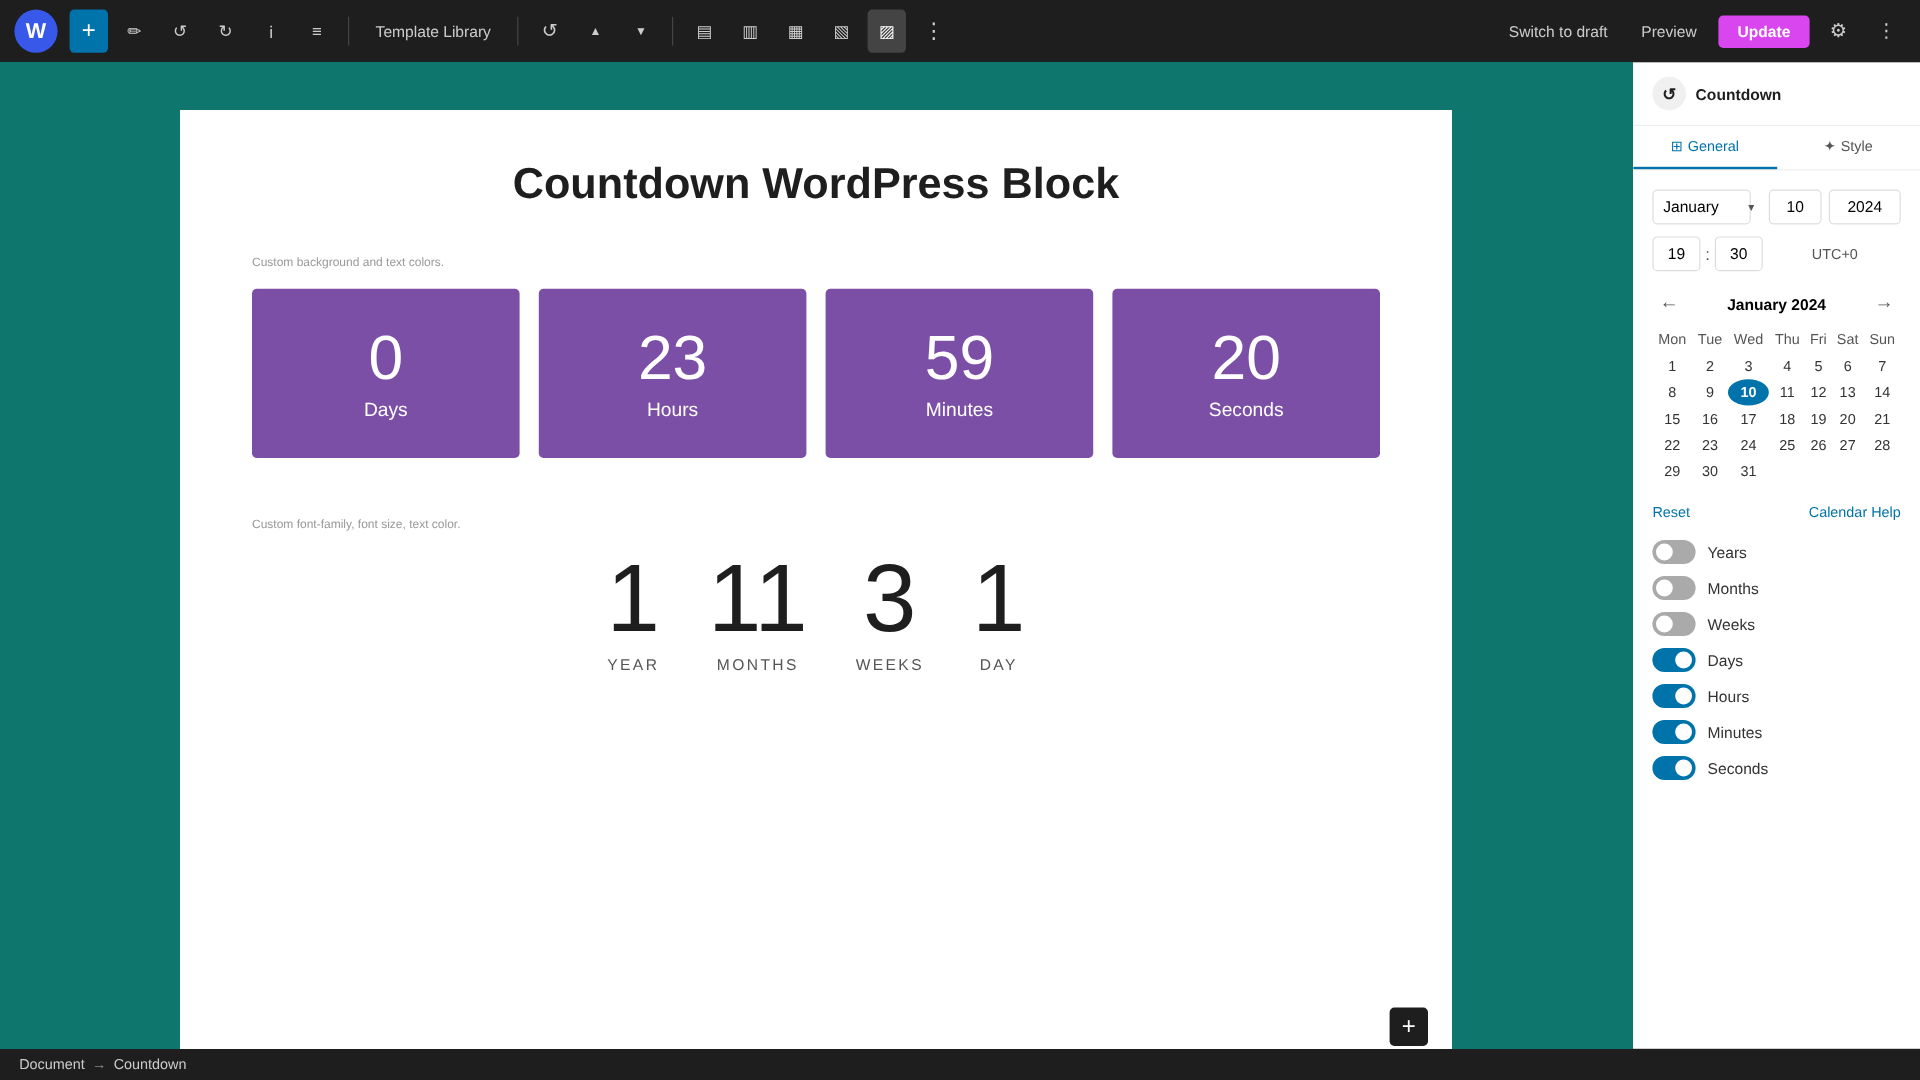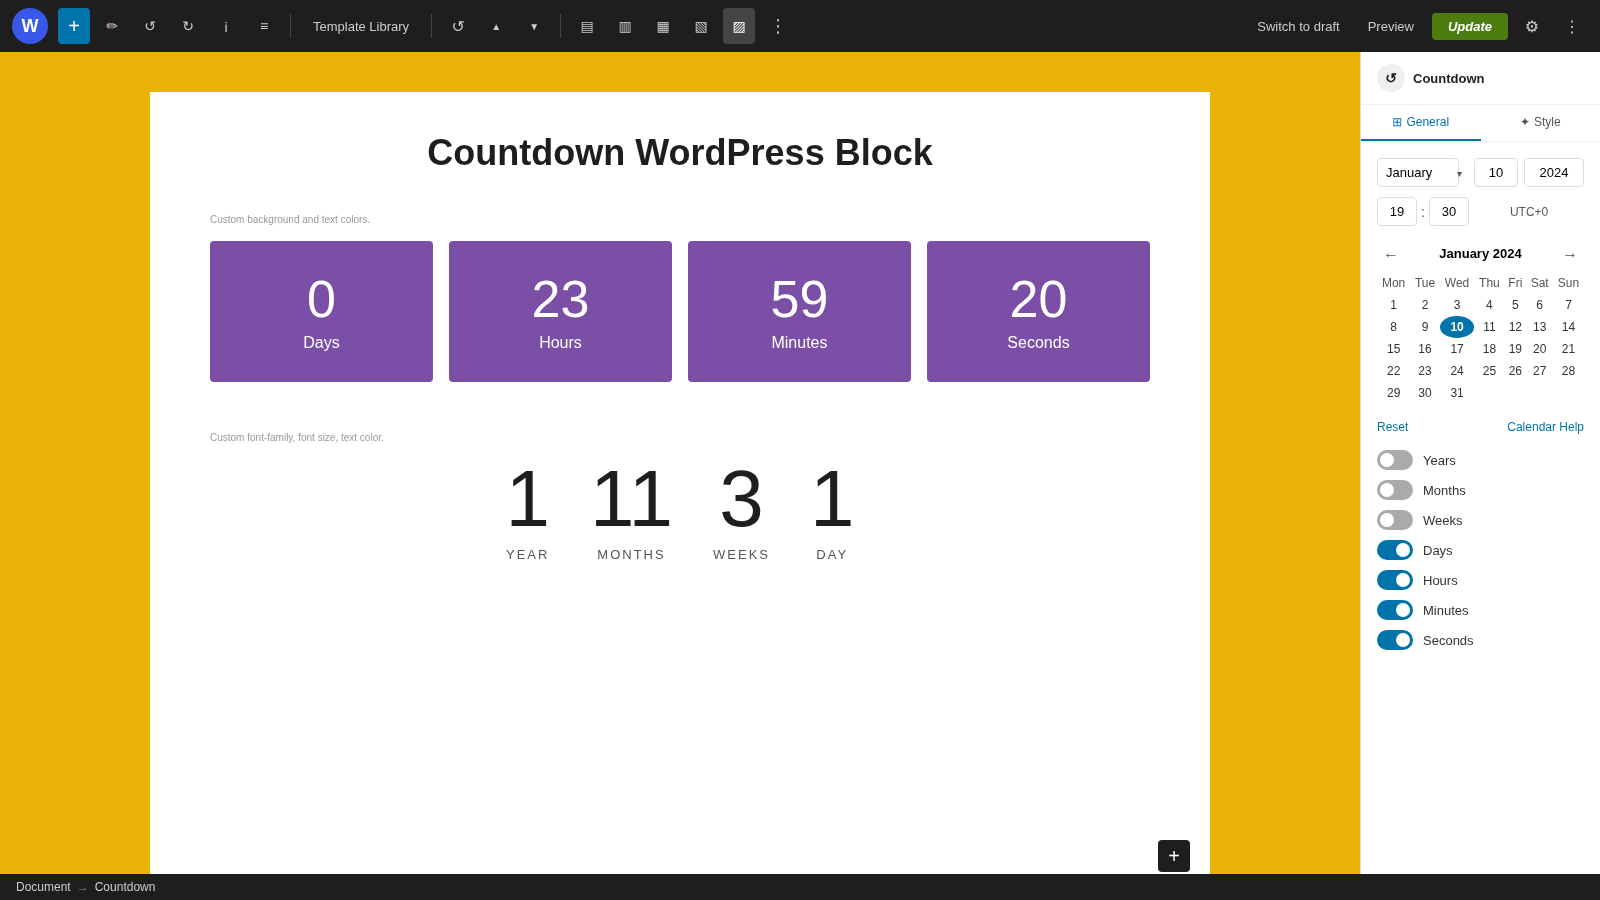--- a/index.html
+++ b/index.html
@@ -58,50 +58,49 @@
     }
     .toolbar-right .preview-btn {
       background: transparent;
       border: none;
       color: #ccc;
       font-size: 13px;
       cursor: pointer;
       padding: 6px 10px;
     }
     .toolbar-right .update-btn {
-      background: #4d7c0f;
+      background: #d946ef;
       border: none;
       color: white;
       font-size: 13px;
       font-weight: 600;
       cursor: pointer;
       padding: 6px 16px;
       border-radius: 4px;
-      font-style: italic;
     }
     .toolbar-right .gear-btn {
       background: transparent;
       border: none;
       color: #ccc;
       cursor: pointer;
       padding: 6px 8px;
       font-size: 16px;
     }
 
     
     .main-layout {
       display: flex;
       flex: 1;
       overflow: hidden;
     }
 
     
     .editor-area {
       flex: 1;
-      background: #eab308;
+      background: #0f766e;
       overflow-y: auto;
       display: flex;
       flex-direction: column;
       align-items: center;
       padding: 40px 20px;
     }
     .editor-canvas {
       background: white;
       width: 100%;
       max-width: 1060px;

